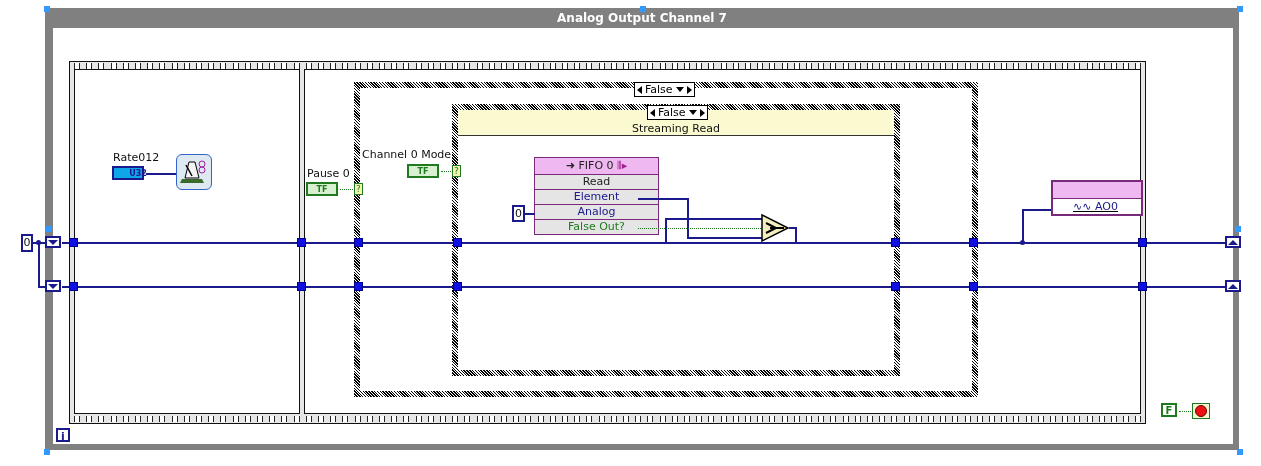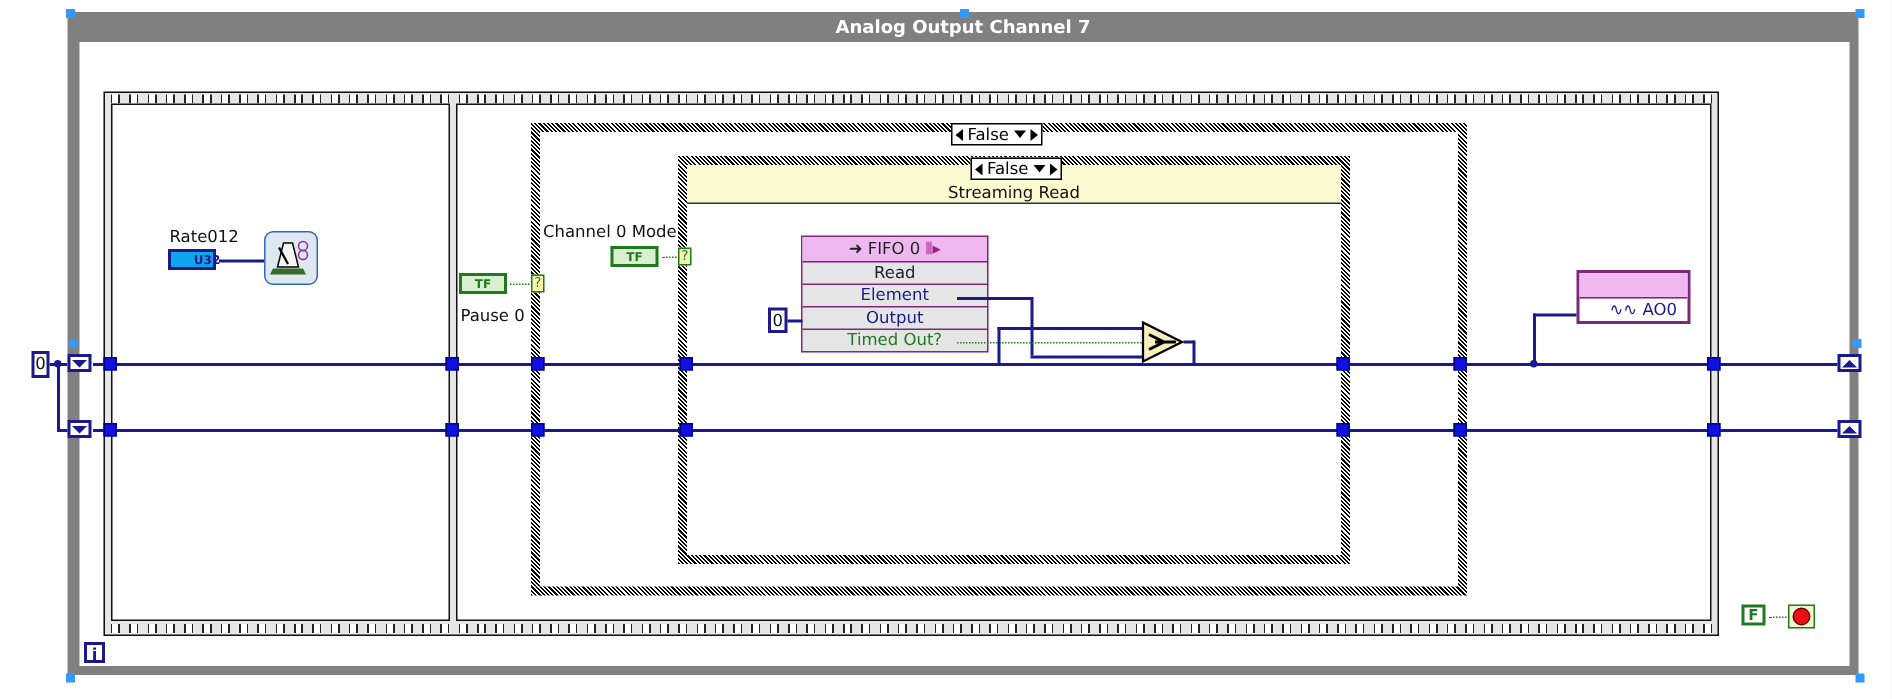--- a/index.html
+++ b/index.html
@@ -42,21 +42,21 @@
   .const-num { border:2px solid #1a1a8c; background:#fff; font-size:11px; color:#111; text-align:center; line-height:14px; }
   .u32 { border:2px solid #1a1a8c; background:#0ea5e9; width:32px; height:14px; font-size:8px; font-weight:bold; color:#1a1a8c; display:flex; align-items:center; justify-content:center;padding-left:20px; }
   .tf { border:2px solid #1f7a1f; background:#d8f0d0; width:32px; height:14px; font-size:8px; font-weight:bold; color:#1f7a1f; display:flex; align-items:center; justify-content:center; }
   .cond-q { width:9px; height:12px; background:#f5f5b0; border:1px solid #1f7a1f; font-size:9px; color:#1f7a1f; line-height:11px; text-align:center; }
 
   .fifo { border:1px solid #7a2a7a; background:#e5e5e5; width:125px; }
   .fifo .hdr { background:#f0b8f0; height:16px; font-size:11px; color:#222; text-align:center; line-height:16px; border-bottom:1px solid #7a2a7a; }
   .fifo .row { height:14px; font-size:11px; text-align:center; line-height:14px; border-bottom:1px solid #7a2a7a; }
   .fifo .row:last-child { border-bottom:none; }
 
-  .ao0 { border:2px solid #7a2a7a; background:#fff; width:76px; height:36px; }
+  .ao0 { border:2px solid #7a2a7a; background:#fff; width:92px; height:36px;text-decoration:underline; }
   .ao0 .top { background:#f0b8f0; height:16px; border-bottom:1px solid #7a2a7a; }
   .ao0 .bot { font-size:11px; color:#1a1a8c; padding-left:20px; line-height:16px; }
 
   .bool-f { width:16px; height:14px; border:2px solid #1f7a1f; background:#fff; color:#1f7a1f; font-size:10px; font-weight:bold; text-align:center; line-height:12px; }
   .stop { width:18px; height:16px; border:1px solid #1f7a1f; background:#f5f5d0; display:flex; align-items:center; justify-content:center; }
   .stop .dot { width:10px; height:10px; border-radius:50%; background:#ee1111; border:1px solid #600; }
   .iter { width:14px; height:14px; border:2px solid #1a1a8c; background:#fff; color:#1a1a8c; font-size:11px; font-weight:bold; text-align:center; line-height:13px; }
 </style>
 </head>
 <body>
@@ -85,21 +85,21 @@
 <div class="abs" style="left:176px;top:154px;width:36px;height:36px;border:1px solid #3366cc;border-radius:6px;background:#dde8f0;display:flex;align-items:center;justify-content:center;">
   <svg width="28" height="28" viewBox="0 0 28 28">
     <polygon points="9,4 15,4 19,20 5,20" fill="#f4f4f4" stroke="#000" stroke-width="1"></polygon>
     <line x1="12" y1="18" x2="6" y2="7" stroke="#000" stroke-width="1.5"></line>
     <polygon points="2,21 22,21 24,25 0,25" fill="#3a6a2a"></polygon>
     <circle cx="22" cy="6" r="3" fill="none" stroke="#a020a0" stroke-width="1"></circle>
     <circle cx="22" cy="12" r="3" fill="none" stroke="#a020a0" stroke-width="1"></circle>
   </svg>
 </div>
 
-<div class="abs label" style="left:307px;top:167px;margin-top:37px;">Pause 0</div>
+<div class="abs label" style="left:307px;top:167px;">Pause 0</div>
 <div class="abs tf" style="left:306px;top:182px;">TF</div>
 <div class="abs wire-g" style="left:340px;top:189px;width:15px;"></div>
 
 <div class="abs case-outer" style="left:354px;top:82px;width:624px;height:315px;"></div>
 <div class="abs cond-q" style="left:354px;top:183px;">?</div>
 <div class="abs case-sel" style="left:634px;top:82px;">
   <span class="tri-l"></span>
   <span>False</span>
   <span class="tri-d"></span>
   <span class="tri-r"></span>
@@ -119,22 +119,22 @@
   <span class="tri-r"></span>
 </div>
 <div class="abs label" style="left:458px;top:122px;width:436px;text-align:center;">Streaming Read</div>
 
 <div class="abs fifo" style="left:534px;top:157px;">
   <div class="hdr">
     <span>➜ </span><span>FIFO 0</span><span style="color:#a0208a;"> ⫴▸</span>
   </div>
   <div class="row" style="color:#222;">Read</div>
   <div class="row" style="color:#1a1a8c;">Element</div>
-  <div class="row" style="color:#1a1a8c;">Output</div>
-  <div class="row" style="color:#1f7a1f;">Timed Out?</div>
+  <div class="row" style="color:#1a1a8c;">Analog</div>
+  <div class="row" style="color:#1f7a1f;">False Out?</div>
 </div>
 <div class="abs const-num" style="left:512px;top:205px;width:13px;height:17px;">0</div>
 <div class="abs wire-h" style="left:525px;top:213px;width:10px;"></div>
 
 <div class="abs wire-h" style="left:638px;top:198px;width:50px;"></div>
 <div class="abs wire-v" style="left:687px;top:198px;height:39px;"></div>
 <div class="abs wire-h" style="left:687px;top:237px;width:76px;"></div>
 <div class="abs wire-g" style="left:638px;top:228px;width:125px;"></div>
 <div class="abs wire-v" style="left:665px;top:218px;height:26px;"></div>
 <div class="abs wire-h" style="left:665px;top:218px;width:98px;"></div>

